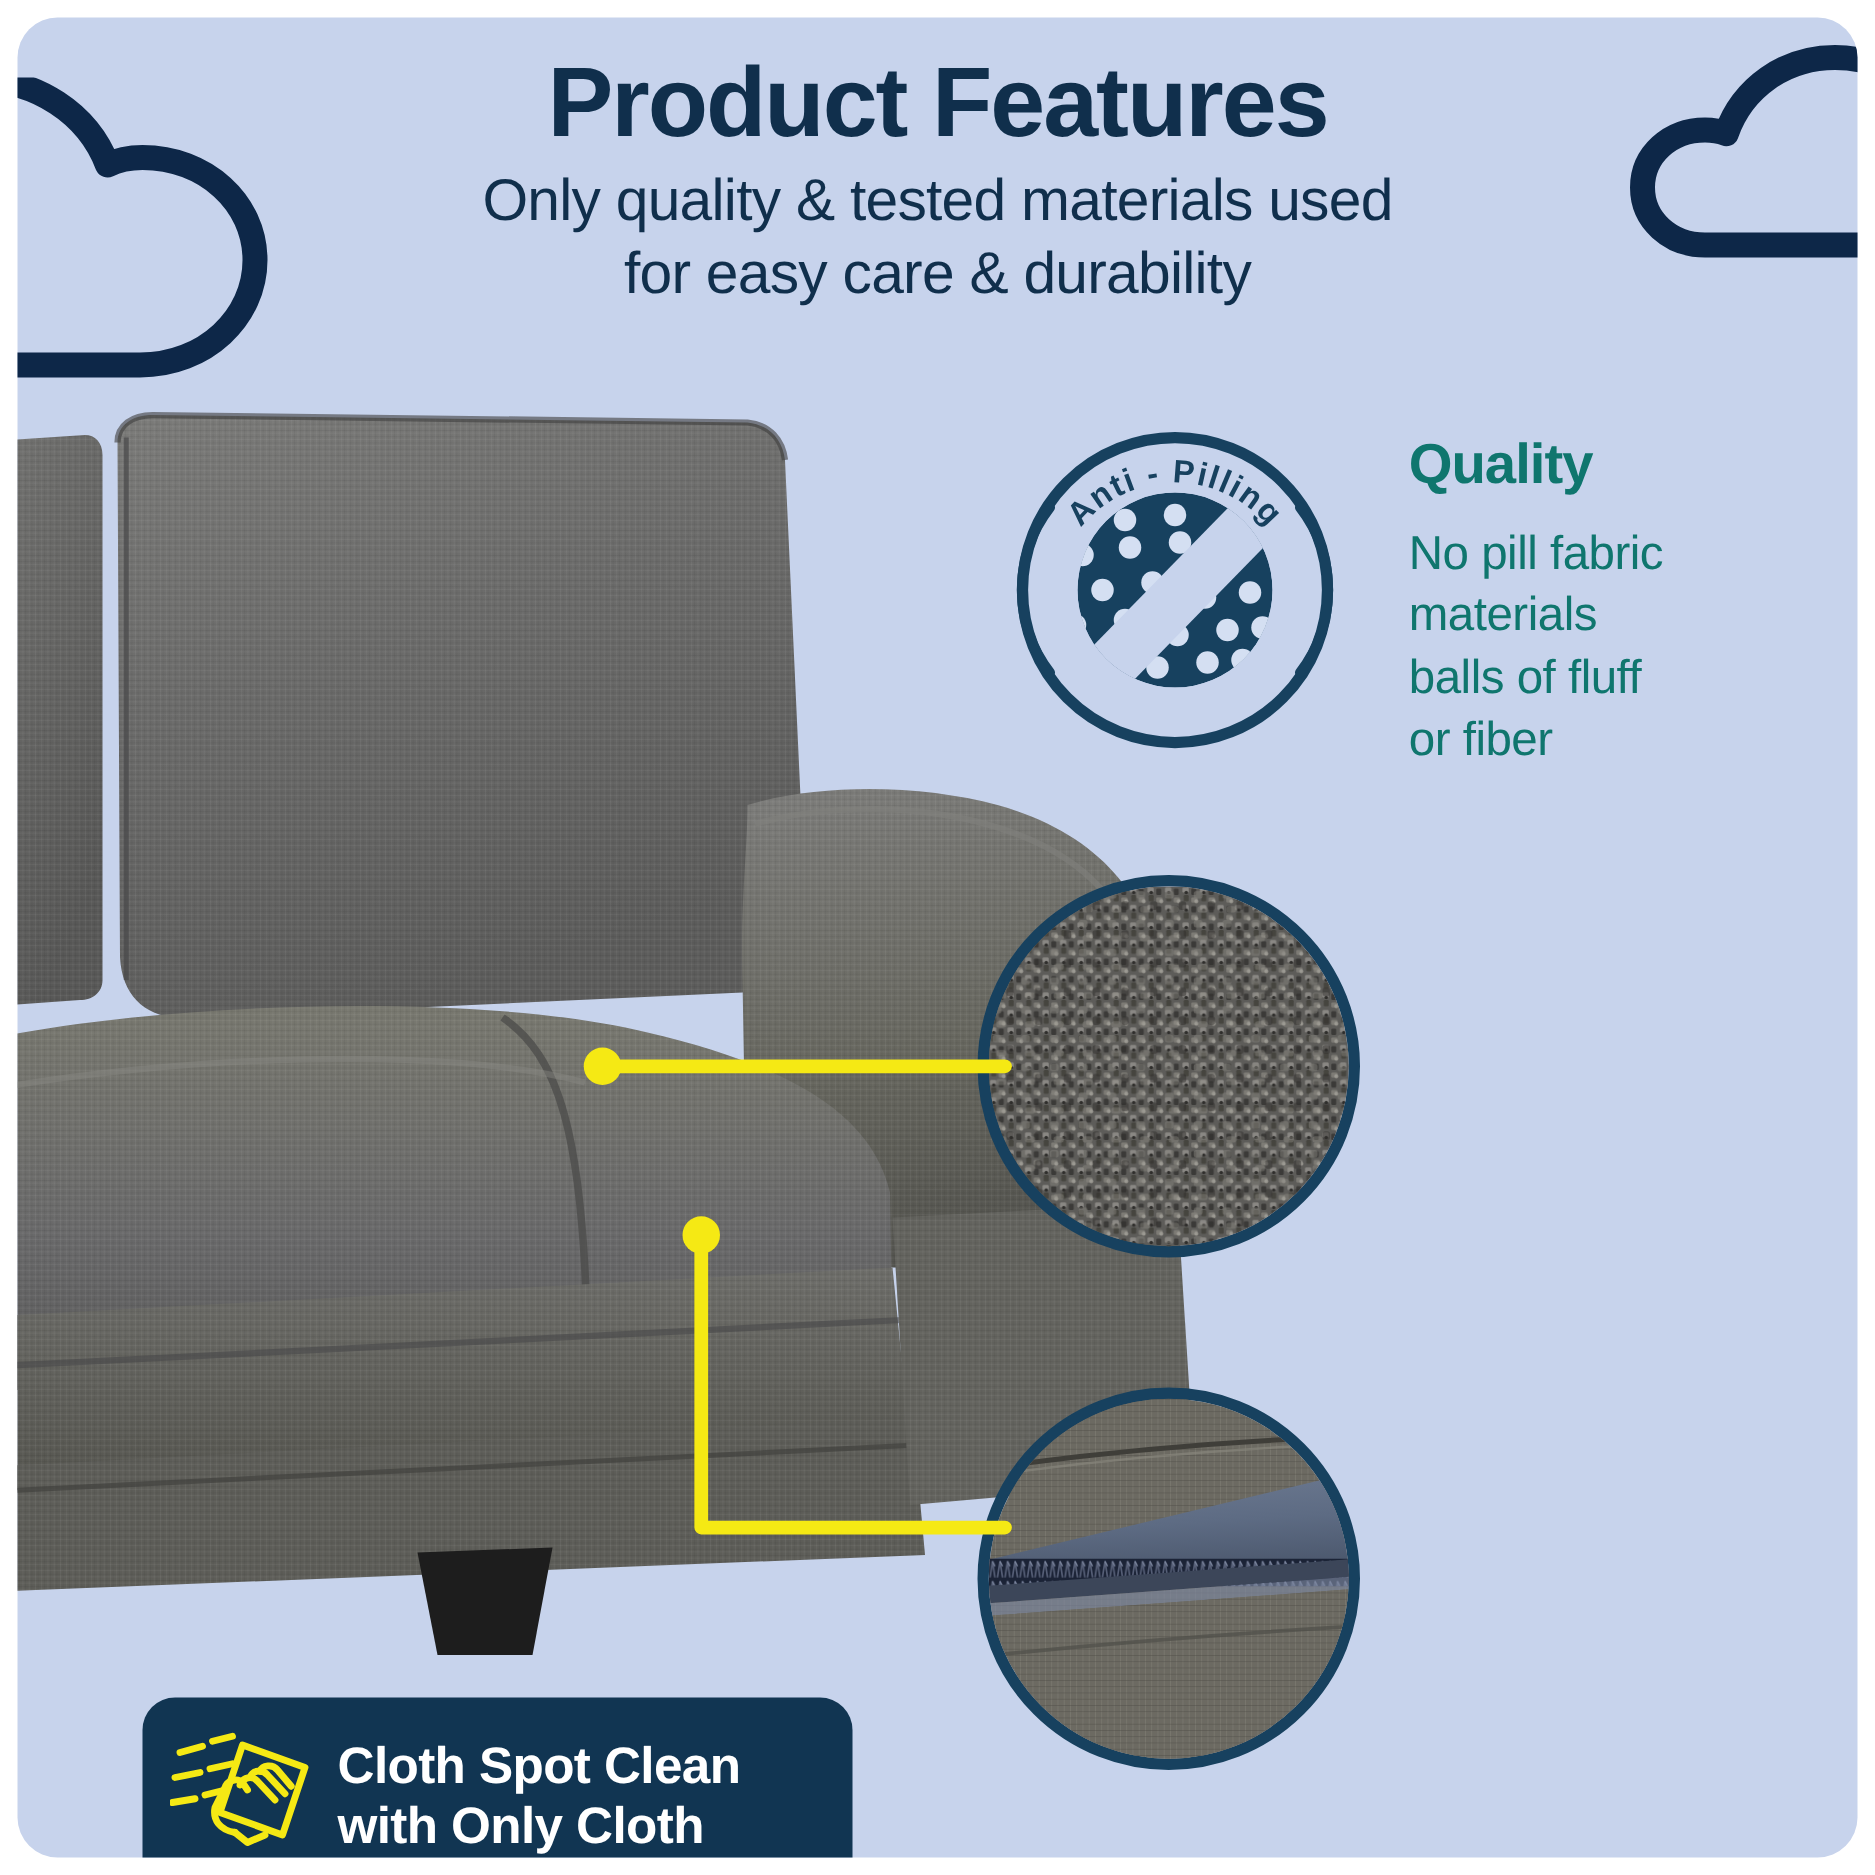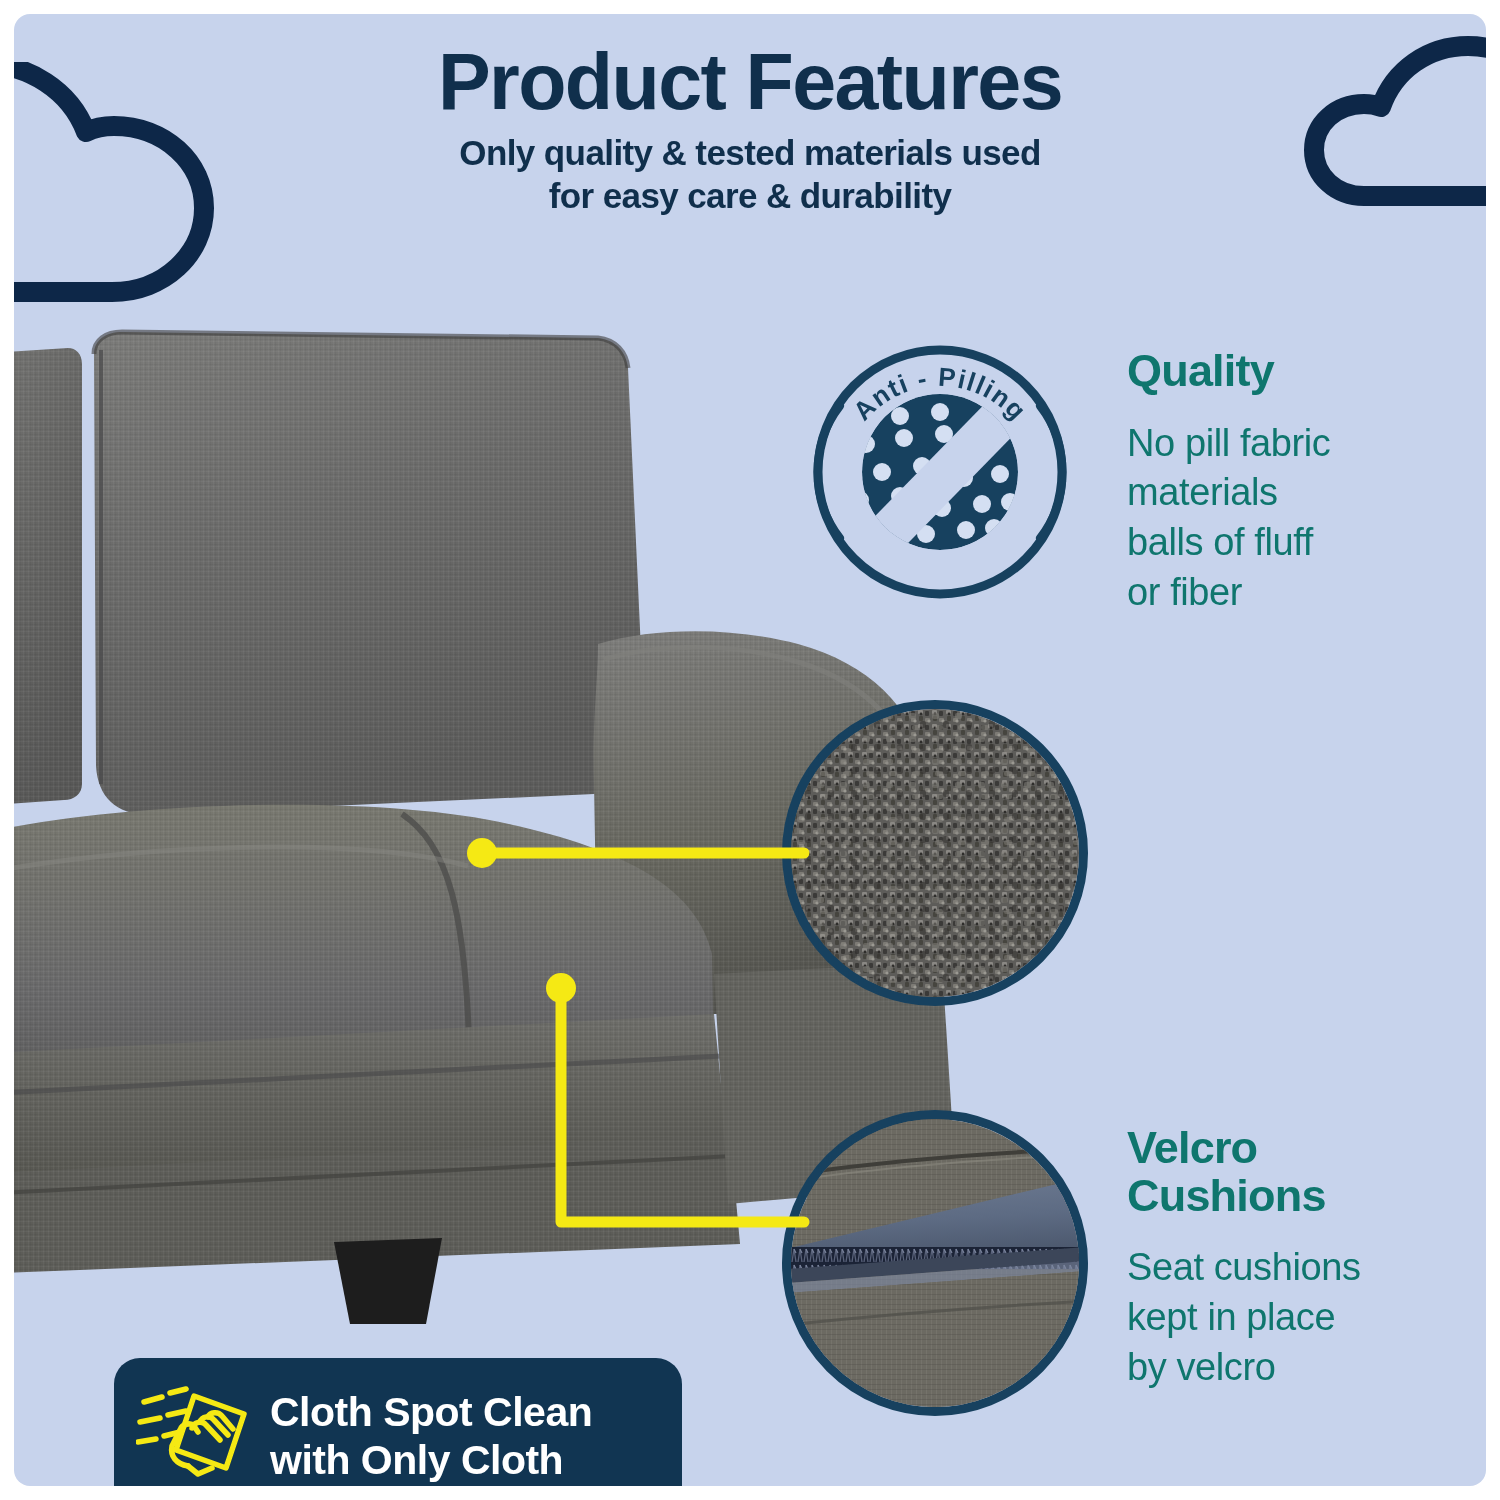--- a/index.html
+++ b/index.html
@@ -15,21 +15,21 @@
     font-family: "Liberation Sans", sans-serif;
     overflow: hidden;
   }
   #canvas {
     position: absolute;
     left: 14px;
     top: 14px;
     width: 1472px;
     height: 1472px;
     background: #c7d3ec;
-    border-radius: 16px;
+    border-radius: 32px;
     overflow: hidden;
   }
 
   
   .cloud-wrap { position: absolute; }
   .cloud-left { left: -62px; top: 48px; }
   .cloud-right { left: 1286px; top: 22px; }
 
   
   #header {
@@ -43,24 +43,24 @@
   }
   #title {
     font-size: 79px;
     font-weight: bold;
     letter-spacing: -1.6px;
     line-height: 1.02;
     margin: 0 0 8px 0;
     font-family: "Liberation Sans", sans-serif;
   }
   .subtitle-line {
-    font-size: 35px;
+    font-size: 47px;
     line-height: 1.24;
     letter-spacing: -0.6px;
-    font-weight: 700;
+    font-weight: 400;
   }
 
   
   #sofa {
     position: absolute;
     left: -16px;
     top: 300px;
     width: 990px;
     height: 1010px;
   }
@@ -376,31 +376,20 @@
       <div class="feature-title">Quality</div>
       <div class="feature-body">
         <div>No pill fabric</div>
         <div>materials</div>
         <div>balls of fluff</div>
         <div>or fiber</div>
       </div>
     </div>
 
 
-    <div id="velcro-text" class="feature-text">
-      <div class="feature-title">
-        <div>Velcro</div>
-        <div>Cushions</div>
-      </div>
-      <div class="feature-body">
-        <div>Seat cushions</div>
-        <div>kept in place</div>
-        <div>by velcro</div>
-      </div>
-    </div>
 
     <div id="spot-clean-banner">
       <span>
         <svg width="118" height="106" viewBox="0 0 118 106" xmlns="http://www.w3.org/2000/svg">
           <g fill="none" stroke="#f5e914" stroke-width="5.5" stroke-linecap="round" stroke-linejoin="round">
 
             <path d="M8 20 L26 15"></path>
             <path d="M34 11 L50 7"></path>
             <path d="M4 40 L24 36"></path>
             <path d="M32 33 L50 29"></path>

